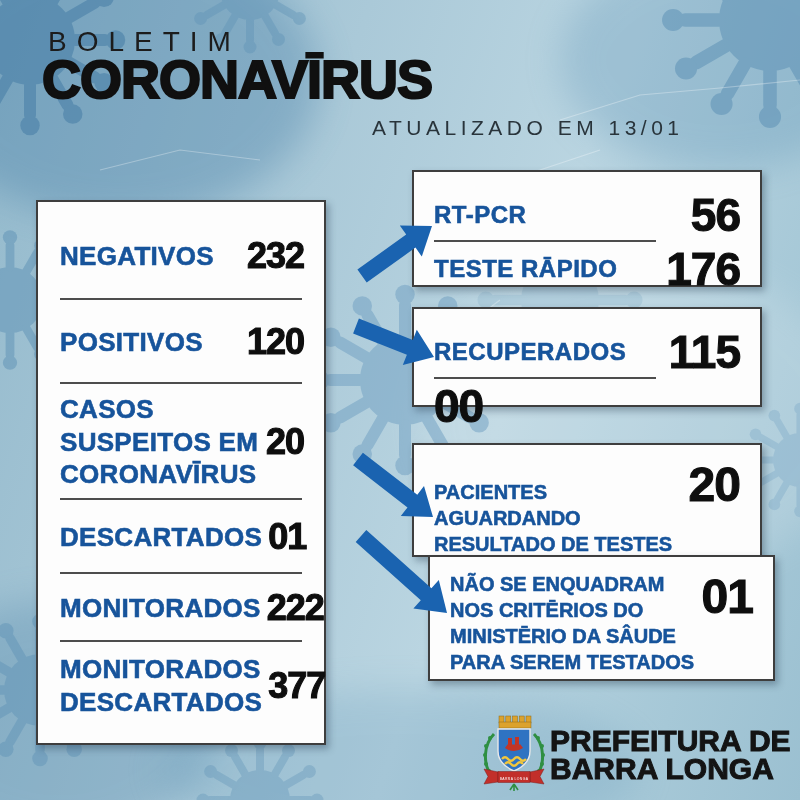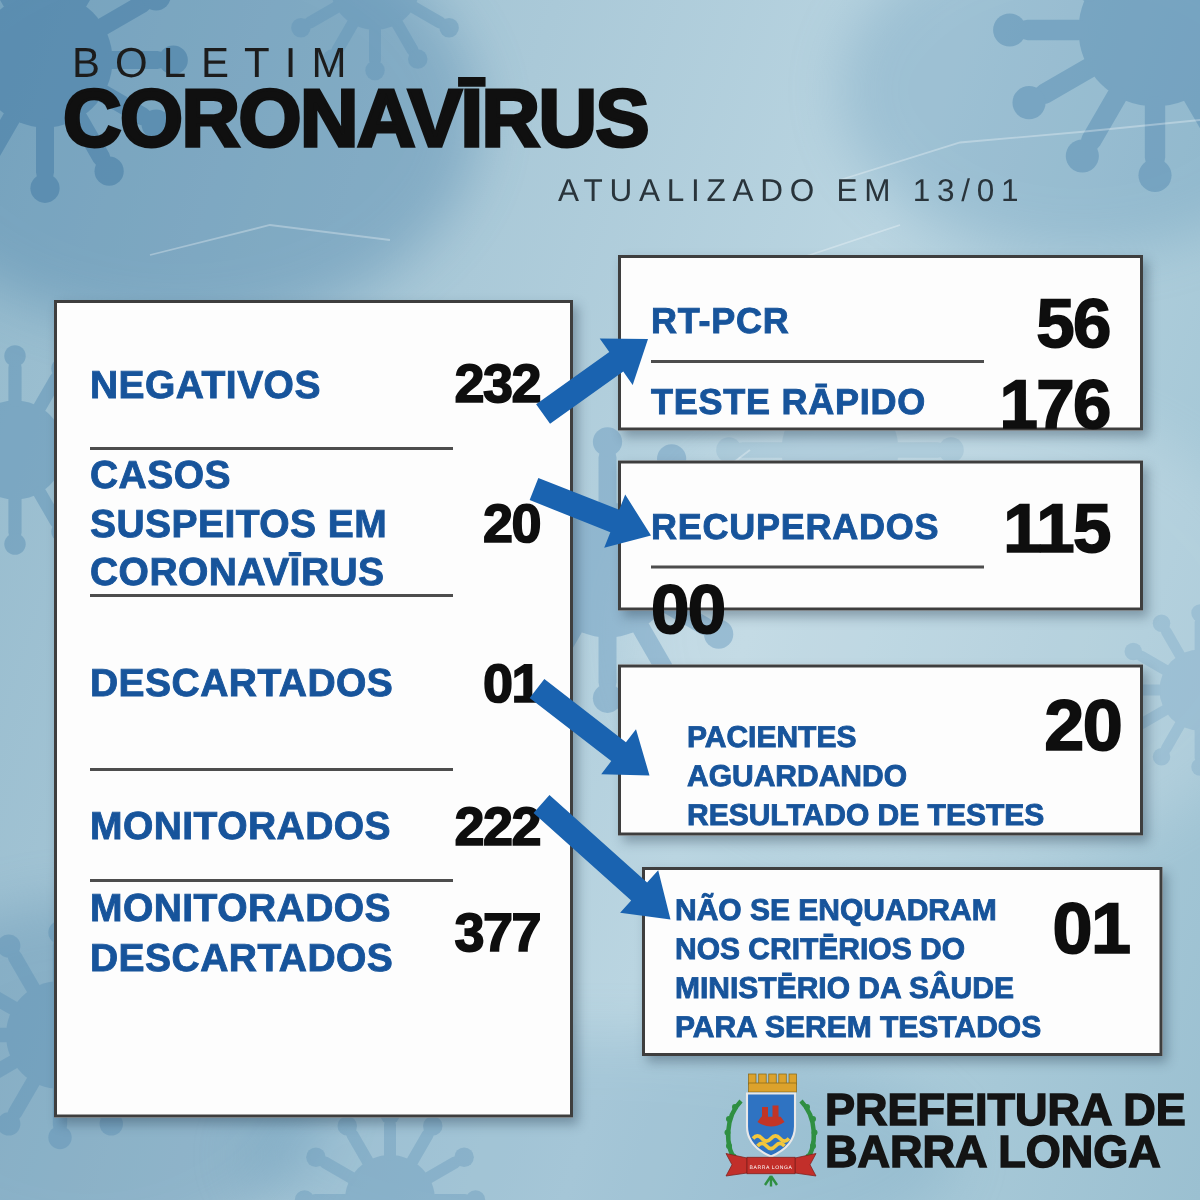--- a/index.html
+++ b/index.html
@@ -15,42 +15,42 @@
   .title{position:absolute;left:42px;top:52px;z-index:2;font-size:54px;font-weight:bold;
     letter-spacing:-1px;color:#101010;-webkit-text-stroke:2.2px #101010;line-height:1;}
   .updated{position:absolute;left:372px;top:116px;z-index:2;font-size:21px;font-weight:400;
     letter-spacing:4.5px;color:#29343b;white-space:pre;}
   
   .panel{position:absolute;z-index:3;background:#fdfdfd;border:2px solid #3e3e3e;
     box-sizing:border-box;box-shadow:3px 4px 7px rgba(30,50,70,.35);}
   .lbl{color:#17549b;font-weight:bold;white-space:pre;-webkit-text-stroke:.6px #17549b;line-height:1.25;}
   .num{color:#0e0e0e;font-weight:bold;letter-spacing:-1px;-webkit-text-stroke:1.1px #0e0e0e;}
   
-  .left-panel{left:36px;top:200px;width:346px;height:545px;padding:10px 20px 10px 22px;
+  .left-panel{left:36px;top:200px;width:290px;height:545px;padding:10px 20px 10px 22px;
     display:flex;flex-direction:column;}
   .lrow{position:relative;display:flex;align-items:center;justify-content:space-between;gap:6px;}
   .lrow:nth-child(1){min-height:88px}.lrow:nth-child(2){min-height:84px}
   .lrow:nth-child(3){min-height:116px}.lrow:nth-child(4){min-height:74px}
   .lrow:nth-child(5){min-height:68px}.lrow:nth-child(6){min-height:87px}
   .lrow:not(:last-child)::after{content:"";position:absolute;left:0;bottom:0;width:242px;height:2px;background:#4d4d4d;}
   .lrow .lbl{font-size:26px;letter-spacing:.3px;}
   .lrow .num{font-size:36px;}
   
   .rpanel{left:412px;width:350px;padding:16px 20px;display:flex;flex-direction:column;}
   .rp1{top:170px;height:117px;}
   .rp2{top:307px;height:100px;}
   .rp3{top:443px;height:114px;flex-direction:row;padding-top:12px;}
-  .rp4{left:428px;top:578px;width:347px;height:126px;flex-direction:row;padding-top:12px;}
+  .rp4{left:428px;top:555px;width:347px;height:126px;flex-direction:row;padding-top:12px;}
   .rrow{position:relative;flex:1;display:flex;align-items:center;justify-content:space-between;}
   .rrow:not(:last-child)::after{content:"";position:absolute;left:0;bottom:0;width:222px;height:2px;background:#4d4d4d;}
   .rrow .lbl{font-size:24px;letter-spacing:.5px;}
   .rrow .num{font-size:46px;}
   .single{display:flex;flex:1;justify-content:space-between;align-items:flex-start;}
   .single .num{font-size:48px;margin-top:0;}
-  .rp3 .lbl{font-size:20px;margin-top:22px;line-height:1.3;margin-left:24px;}
+  .rp3 .lbl{font-size:20px;margin-top:22px;line-height:1.3;}
   .rp4 .lbl{font-size:20px;line-height:1.3;margin-top:2px;}
   
   .arrows{position:absolute;inset:0;z-index:5;pointer-events:none;}
   
   .crest{position:absolute;left:478px;top:712px;z-index:4;}
   .org{position:absolute;left:550px;top:727px;z-index:4;font-size:30px;font-weight:bold;
     color:#141414;-webkit-text-stroke:1px #141414;line-height:.92;white-space:pre;letter-spacing:0;}
 </style>
 </head>
 <body>
@@ -119,20 +119,24 @@
   <div class="kicker">BOLETIM</div>
   <div class="title">CORONAVĪRUS</div>
   <div class="updated">ATUALIZADO EM 13/01</div>
 
   <section class="panel left-panel">
     <div class="lrow">
       <span class="lbl">NEGATIVOS</span>
       <span class="num">232</span>
     </div>
     <div class="lrow">
+      <span class="lbl">POSITIVOS</span>
+      <span class="num">120</span>
+    </div>
+    <div class="lrow">
       <span class="lbl">CASOS
 SUSPEITOS EM
 CORONAVĪRUS</span>
       <span class="num">20</span>
     </div>
     <div class="lrow">
       <span class="lbl">DESCARTADOS</span>
       <span class="num">01</span>
     </div>
     <div class="lrow">

